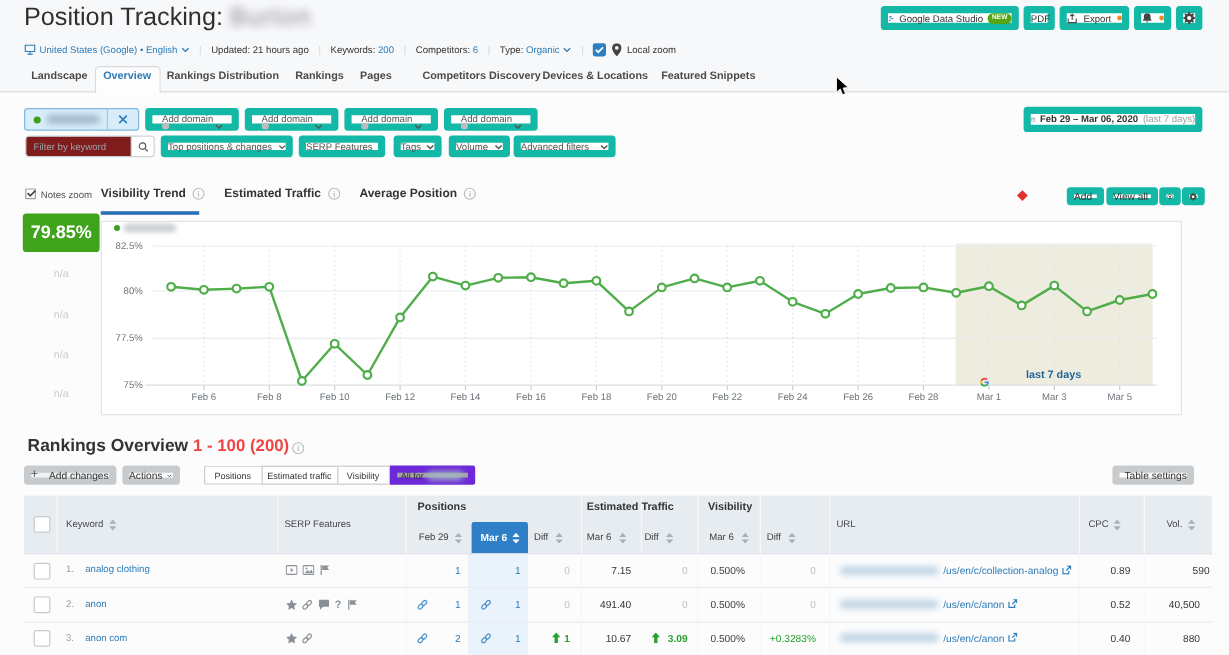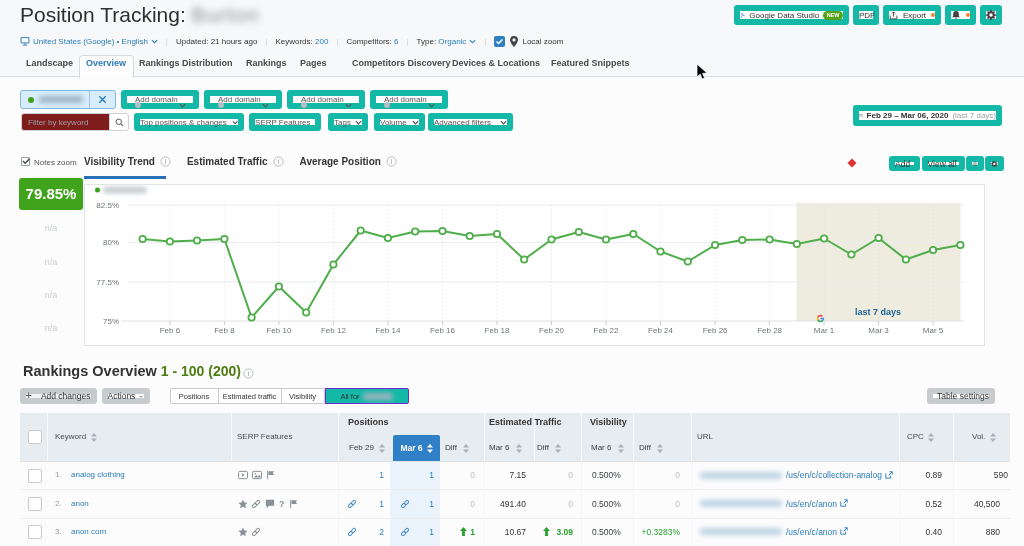--- a/index.html
+++ b/index.html
@@ -137,21 +137,21 @@
     </svg>
   </div>
 <div class="btn" style="left:370px;top:90px;width:78px;height:19px;">
     <span class="dot" style="width:6px;height:6px;background:#b9bec3;position:absolute;left:8px;top:6px;"></span>
     <span style="font-size:8px;color:#555;margin-left:8px;">Add domain</span>
     <svg width="7" height="5" viewBox="0 0 8 5" style="position:absolute;right:7px;top:7px;">
       <path d="M1 1l3 3 3-3" stroke="#555" stroke-width="1.4" fill="none"></path>
     </svg>
   </div>
 
-<div class="btn" style="left:853px;top:89px;width:149px;height:21px;gap:4px;margin-top:16px;">
+<div class="btn" style="left:853px;top:89px;width:149px;height:21px;gap:4px;">
   <svg width="9" height="9" viewBox="0 0 14 14">
       <path fill="none" stroke="#777" stroke-width="1.4" d="M1 3h12v10H1zM1 6h12M4 1v3M10 1v3"></path>
     </svg>
   <span style="font-size:8px;font-weight:bold;">Feb 29 – Mar 06, 2020</span>
   <span style="font-size:8px;color:#9aa0a5;">(last 7 days)</span>
 </div>
 
 <div class="abs" style="left:21px;top:113px;width:89px;height:18px;background:#7f1d1d;border:1px solid #cfd3d7;border-radius:3px 0 0 3px;display:flex;align-items:center;">
     <span style="font-size:8px;color:#9aa0a5;margin-left:6px;">Filter by keyword</span>
   </div>
@@ -305,42 +305,42 @@
 <circle cx="684.6" cy="54.5" r="3.2" fill="#fff" stroke="#4fae4a" stroke-width="1.8"></circle>
 <circle cx="711.8" cy="59" r="3.2" fill="#fff" stroke="#4fae4a" stroke-width="1.8"></circle>
 <circle cx="739.1" cy="53.5" r="3.2" fill="#fff" stroke="#4fae4a" stroke-width="1.8"></circle>
 <circle cx="766.4" cy="69.5" r="3.2" fill="#fff" stroke="#4fae4a" stroke-width="1.8"></circle>
 <circle cx="793.6" cy="53" r="3.2" fill="#fff" stroke="#4fae4a" stroke-width="1.8"></circle>
 <circle cx="820.9" cy="74.5" r="3.2" fill="#fff" stroke="#4fae4a" stroke-width="1.8"></circle>
 <circle cx="848.1" cy="65" r="3.2" fill="#fff" stroke="#4fae4a" stroke-width="1.8"></circle>
 <circle cx="875.4" cy="60" r="3.2" fill="#fff" stroke="#4fae4a" stroke-width="1.8"></circle>
 </svg>
 
-<div class="abs" style="left:23px;top:363px;font-size:14.5px;font-weight:bold;color:#333;">Rankings Overview <span style="color:#4d7c0f;font-size:14px;">1 - 100 (200)</span></div>
+<div class="abs" style="left:23px;top:363px;font-size:14.5px;font-weight:bold;color:#333;">Rankings Overview <span style="color:#ef4444;font-size:14px;">1 - 100 (200)</span></div>
 <svg class="abs" style="left:243px;top:368px;" width="11" height="11" viewBox="0 0 12 12">
     <circle cx="6" cy="6" r="5" fill="none" stroke="#b5bac0" stroke-width="1"></circle>
     <text x="6" y="8.6" font-size="7.5" fill="#9aa0a5" text-anchor="middle">i</text>
   </svg>
 
 <div class="btn" style="left:19.5px;top:388px;width:77px;height:16px;font-size:8.5px;background:#f1f2f3;border-color:#c8cbce;gap:4px;">
     <span style="font-size:11px;color:#555;margin-top:-2px;">+</span>
     <span>Add changes</span>
   </div>
 <div class="btn" style="left:101.5px;top:388px;width:48px;height:16px;font-size:8.5px;gap:4px;border-color:#c8cbce;">
     <span>Actions</span>
     <svg width="7" height="5" viewBox="0 0 8 5">
       <path d="M1 1l3 3 3-3" stroke="#444" stroke-width="1.4" fill="none"></path>
     </svg>
   </div>
 
 <div class="abs" style="left:169.5px;top:388px;height:16px;display:flex;font-size:7.5px;color:#333;">
   <span style="border:1px solid #c8cbce;border-right:none;background:#fff;display:flex;align-items:center;justify-content:center;width:48px;border-radius:2px 0 0 2px;">Positions</span>
   <span style="border:1px solid #c8cbce;border-right:none;background:#fff;display:flex;align-items:center;justify-content:center;width:63px;">Estimated traffic</span>
   <span style="border:1px solid #c8cbce;background:#fff;display:flex;align-items:center;justify-content:center;width:44px;">Visibility</span>
-  <span style="border:1px solid #6d28d9;background:#14b8a6;display:flex;align-items:center;justify-content:center;width:84px;border-radius:0 2px 2px 0;gap:3px;font-size:7.5px;">All for<span class="blur" style="display:inline-block;width:30px;height:7px;background:#9fb3c2;"></span></span>
+  <span style="border:6px solid #6d28d9;background:#a3a3a3;display:flex;align-items:center;justify-content:center;width:71px;border-radius:0 2px 2px 0;gap:3px;font-size:7.5px;">All for<span class="blur" style="display:inline-block;width:30px;height:7px;background:#9fb3c2;"></span></span>
 </div>
 
 <div class="btn" style="left:927px;top:388px;width:68px;height:16px;font-size:8.5px;gap:4px;border-color:#c8cbce;">
   <svg width="9" height="9" viewBox="0 0 16 16">
       <path fill="#444" d="M8 0l1 .1.4 2 1.8.8L13 1.7l1.4 1.4-1.2 1.7.8 1.8 2 .4v2l-2 .4-.8 1.8 1.2 1.7-1.4 1.4-1.7-1.2-1.8.8-.4 2h-2l-.4-2-1.8-.8L3 14.3 1.6 12.9l1.2-1.7-.8-1.8-2-.4v-2l2-.4.8-1.8L1.6 3 3 1.7l1.7 1.2 1.8-.8.4-2L8 0zm0 5.2A2.8 2.8 0 1 0 8 10.8 2.8 2.8 0 0 0 8 5.2z"></path>
     </svg>
   <span>Table settings</span>
 </div>
 
 <div class="abs" style="left:20px;top:413px;width:990px;height:48px;background:#e7ecf1;"></div>

